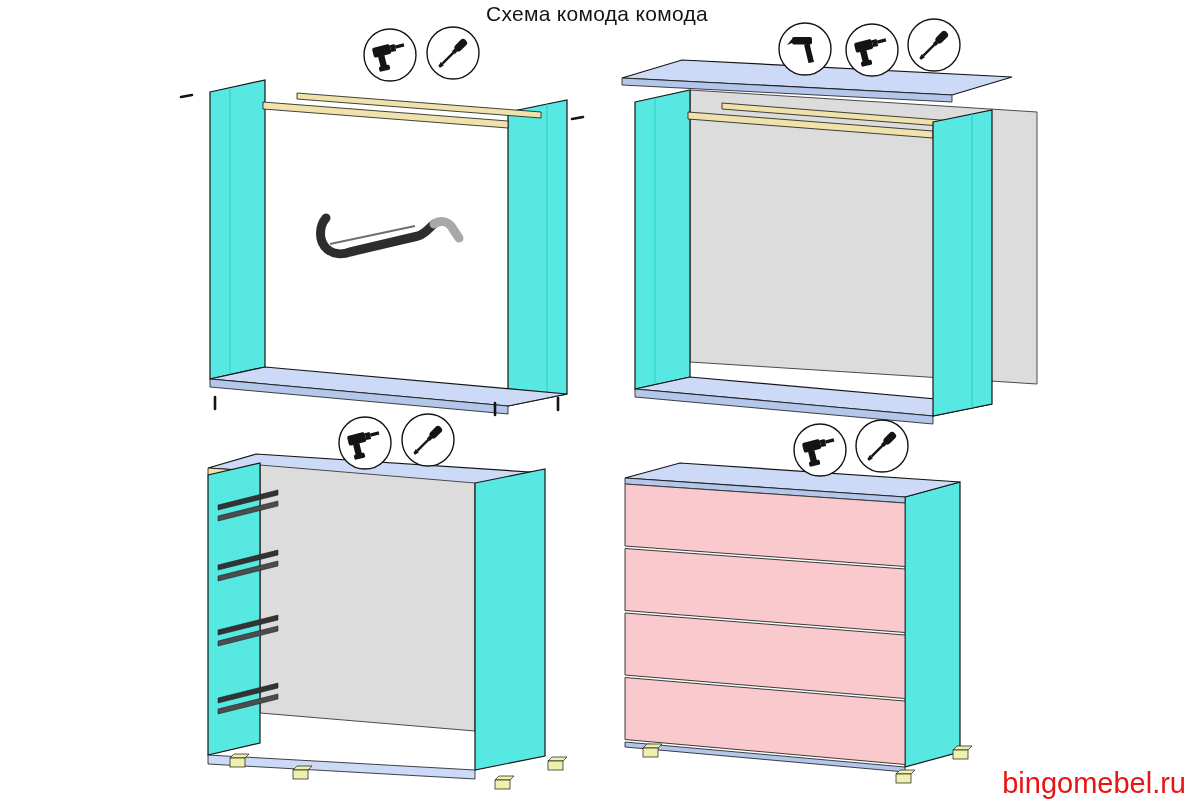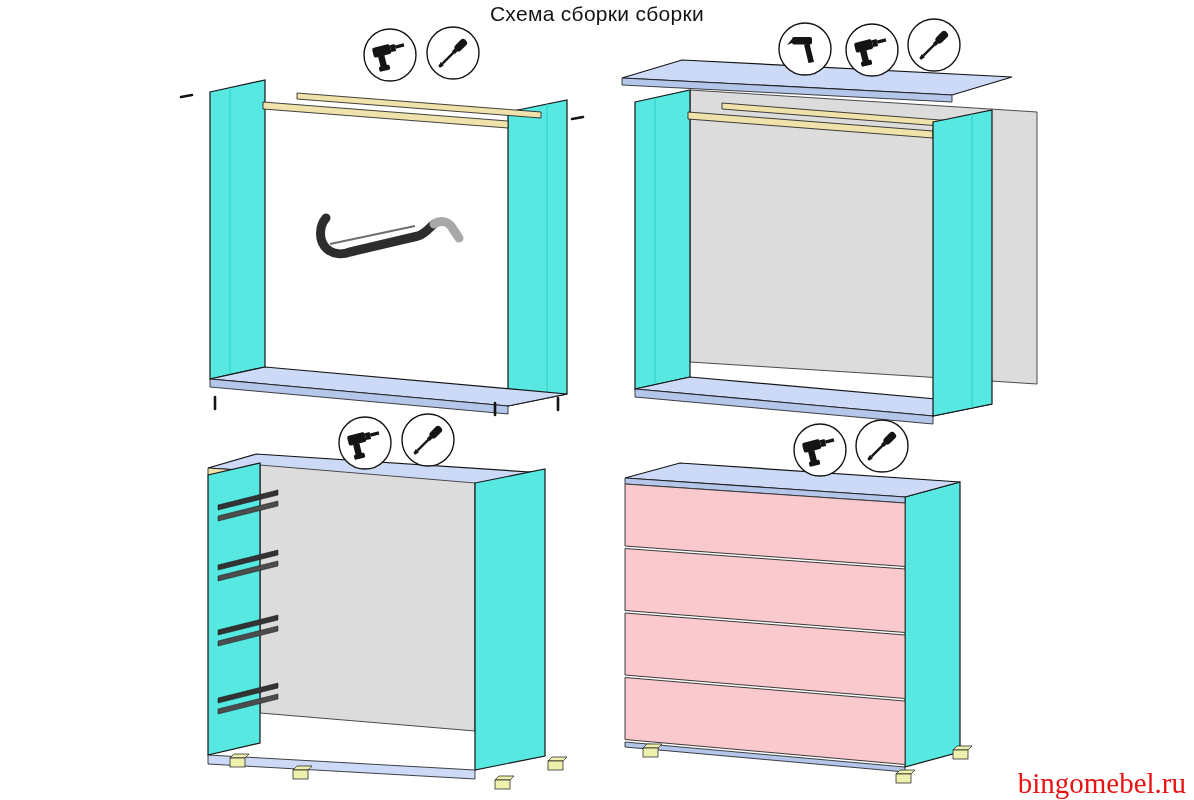--- a/index.html
+++ b/index.html
@@ -1,21 +1,21 @@
 <!DOCTYPE html>
 <html style="--side-panel: #58e8e2; --side-panel-dark: #25cfc7; --panel-light: #ccdaf7; --panel-light-dark: #b4c6ea; --back-panel: #dcdcdc; --drawer-front: #f9c9cd; --rail-wood: #efe2ab; --feet: #eef0ae; --metal-dark: #3c3c3c; --watermark: #e81313;"><head>
 <meta charset="utf-8">
 <style>
   html,body{margin:0;padding:0;background:#fff;}
   #canvas{position:relative;width:1194px;height:800px;background:#fff;overflow:hidden;
           font-family:"Liberation Sans", sans-serif;}
   .title{position:absolute;top:2px;left:0;width:100%;text-align:center;
          font-size:21px;color:#141414;letter-spacing:.3px;}
   .watermark{position:absolute;right:8px;bottom:0px;font-size:29px;
-             color:var(--watermark,#e81313);font-family:Liberation Serif, serif;}
+             color:var(--watermark,#e81313);font-family:Liberation Sans, sans-serif;}
   .step{position:absolute;}
   #step1{left:175px;top:22px;}
   #step2{left:600px;top:18px;}
   #step3{left:175px;top:413px;}
   #step4{left:600px;top:418px;}
   svg{display:block;}
   .outl{stroke:#141414;stroke-width:1.2;}
   .thin{stroke:#141414;stroke-width:.8;}
   .cy  {fill:var(--side-panel,#58e8e2);}
   .lt  {fill:var(--panel-light,#ccdaf7);}
@@ -26,21 +26,21 @@
   .ft  {fill:var(--feet,#eef0ae);stroke:#141414;stroke-width:.7;}
   .badge{fill:#fff;stroke:#141414;stroke-width:1.4;}
   .mark{stroke:#141414;stroke-width:2.6;stroke-linecap:round;}
   .innerline{stroke:var(--side-panel-dark,#25cfc7);stroke-width:1;}
 </style>
 </head>
 <body>
 
 <div id="canvas">
 
-  <div class="title">Схема сборки сборки</div>
+  <div class="title">Схема комода комода</div>
 
   <svg width="0" height="0" style="position:absolute">
     <defs>
       <g id="icon-drill" transform="rotate(-14)" style="fill:#141414">
         <rect x="-16" y="-11" width="18" height="10" rx="2"></rect>
         <rect x="2" y="-9.5" width="5" height="7"></rect>
         <rect x="7" y="-8" width="9" height="3.2"></rect>
         <rect x="-12" y="-1.5" width="6.5" height="12"></rect>
         <rect x="-14" y="9" width="11" height="5" rx="1.5"></rect>
       </g>

